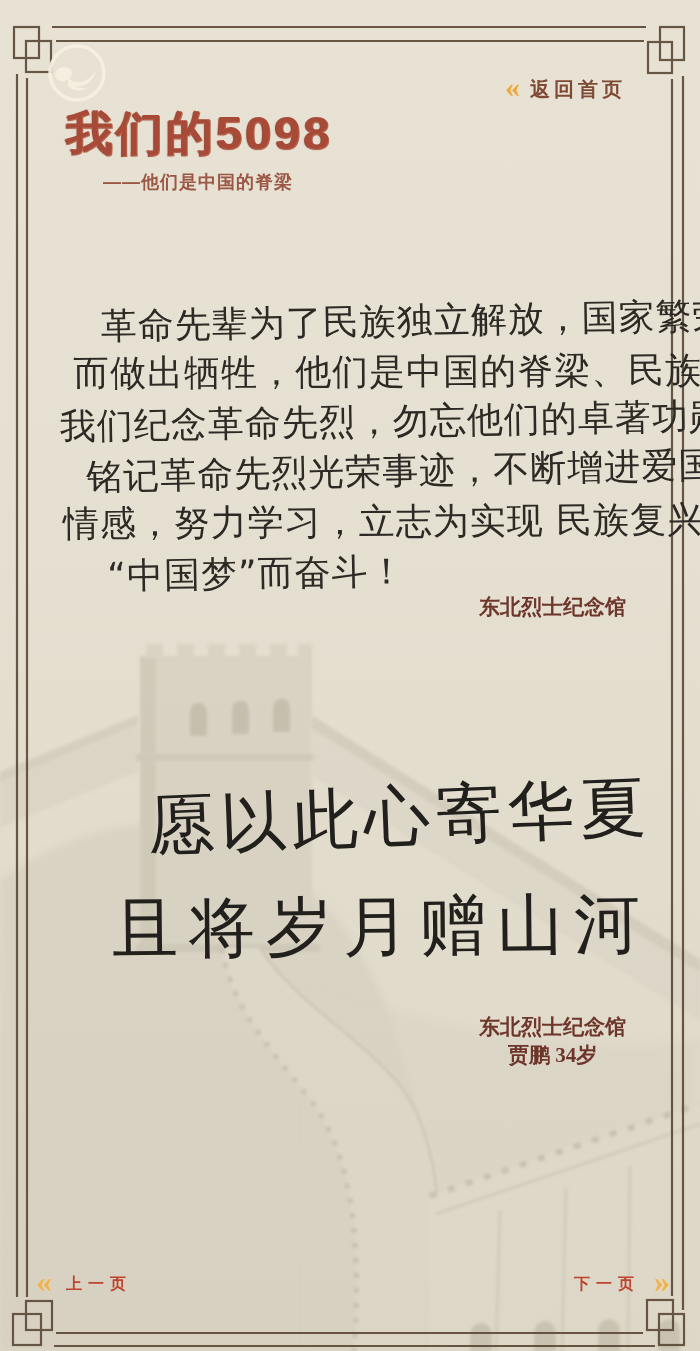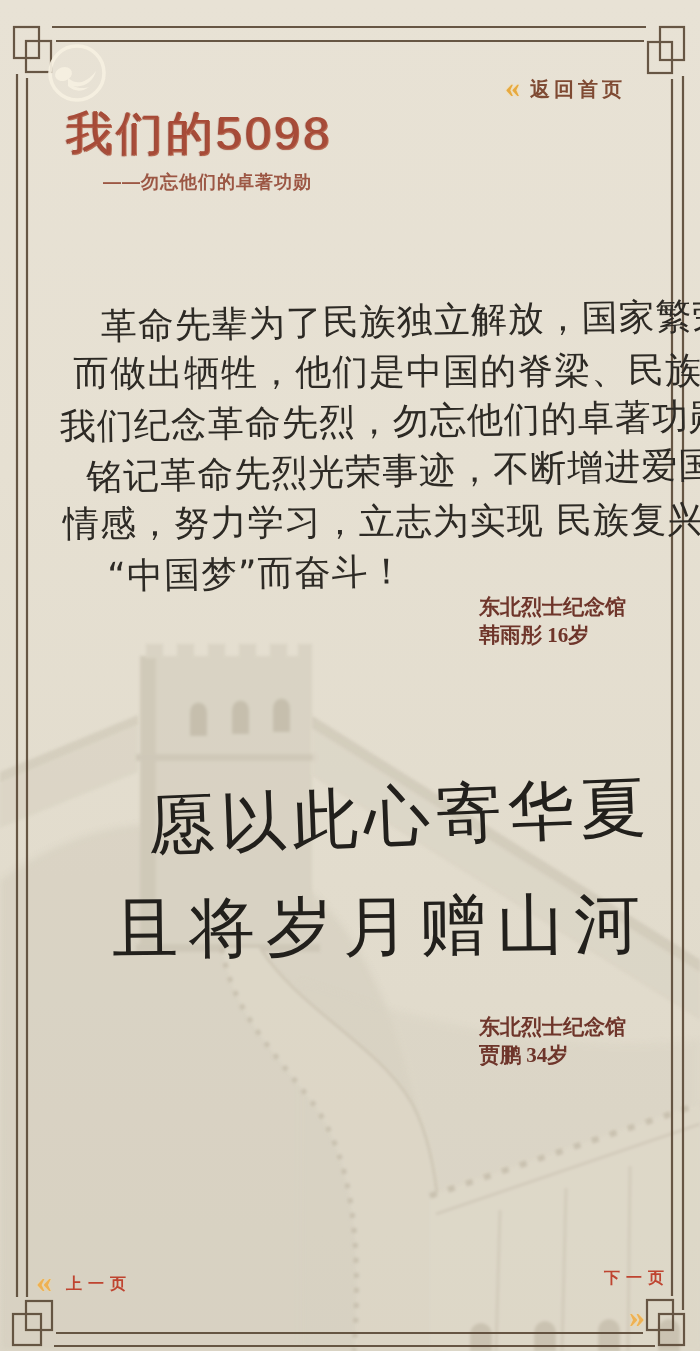--- a/index.html
+++ b/index.html
@@ -8,21 +8,21 @@
         background:linear-gradient(180deg,#e8e2d5 0%,#e6e0d2 35%,#e2dccd 65%,#ded8c9 100%);}
   svg.layer{position:absolute;left:0;top:0;}
 
   
   .logo{position:absolute;left:46px;top:42px;width:62px;height:62px;}
   .back-link{position:absolute;top:74px;right:74px;display:flex;align-items:center;gap:10px;
              cursor:pointer;font-family:"Liberation Serif",serif;font-weight:bold;}
   .back-link .arrow{color:#e7a93f;font-size:30px;line-height:1;text-shadow:0 0 2px #f7d58a;transform:translateY(-2px);}
   .back-link .lbl{color:#7f4a33;font-size:20px;letter-spacing:4px;}
 
-  .main-title{position:absolute;left:66px;top:102px;font-size:47px;font-weight:400;letter-spacing:3px;
+  .main-title{position:absolute;left:66px;top:102px;font-size:47px;font-weight:700;letter-spacing:3px;
               color:#a74b38;text-shadow:1px 1px 0 #b86a52, -1px 1px 1px #934030;
               font-family:"Liberation Sans",sans-serif;}
   .sub-title{position:absolute;left:103px;top:170px;font-size:18px;font-weight:bold;
              color:#9c5744;letter-spacing:1px;}
 
   
   .hand{font-family:"DejaVu Sans",cursive;color:#2d2a25;}
   .letter{position:absolute;left:60px;top:297px;width:590px;transform:rotate(-0.6deg);}
   .letter .hl{white-space:nowrap;font-size:36px;height:50px;line-height:50px;letter-spacing:1px;}
   .hl.i0{padding-left:42px;transform:rotate(-0.4deg);}
@@ -30,32 +30,32 @@
   .hl.i2{padding-left:0px;transform:rotate(-0.3deg);}
   .hl.i3{padding-left:26px;transform:rotate(-0.5deg);}
   .hl.i4{padding-left:2px;transform:rotate(0.2deg);}
   .hl.i5{padding-left:46px;transform:rotate(-0.4deg);}
 
   .quote-line{position:absolute;white-space:nowrap;color:#22201c;font-family:"DejaVu Sans",cursive;}
   .quote-line.q0{left:148px;top:772px;font-size:66px;letter-spacing:6px;transform:rotate(-2.2deg);}
   .quote-line.q1{left:112px;top:882px;font-size:66px;letter-spacing:11px;transform:rotate(-0.6deg);}
 
   
-  .signature{position:absolute;right:74px;text-align:left;color:#6e352a;
+  .signature{position:absolute;right:74px;text-align:center;color:#6e352a;
              font-family:"Liberation Serif",serif;font-weight:bold;font-size:21px;line-height:28px;}
   .signature.sig1{top:593px;}
   .signature.sig2{top:1013px;}
 
   
   .nav-btn{position:absolute;top:1268px;display:flex;align-items:center;gap:14px;cursor:pointer;
            font-family:"Liberation Serif",serif;font-weight:bold;}
   .nav-btn .lbl{color:#bf4430;font-size:16px;letter-spacing:6px;}
   .nav-btn .arrow{color:#eeb153;font-size:32px;line-height:1;text-shadow:0 0 2px #f8d794;transform:translateY(-3px);}
   .nav-prev{left:36px;}
-  .nav-next{right:30px;flex-direction:column;}
+  .nav-next{right:30px;}
 </style>
 </head>
 <body>
 
 <div class="page">
 
   <svg class="layer" width="700" height="1351" viewBox="0 0 700 1351" aria-hidden="true">
     <defs>
       <filter id="soft" x="-20%" y="-20%" width="140%" height="140%">
           <feGaussianBlur stdDeviation="3"></feGaussianBlur>
@@ -148,34 +148,33 @@
       </g>
     </svg>
   </div>
 
   <div class="back-link">
     <span class="arrow">«</span>
     <span class="lbl">返回首页</span>
   </div>
 
   <div class="main-title">我们的5098</div>
-  <div class="sub-title">——勿忘他们的卓著功勋</div>
+  <div class="sub-title">——他们是中国的脊梁</div>
 
   <div class="letter hand">
     <div class="hl i0">革命先辈为了民族独立解放，国家繁荣富强</div>
     <div class="hl i1">而做出牺牲，他们是中国的脊梁、民族的骄傲。</div>
     <div class="hl i2">我们纪念革命先烈，勿忘他们的卓著功勋。</div>
     <div class="hl i3">铭记革命先烈光荣事迹，不断增进爱国</div>
     <div class="hl i4">情感，努力学习，立志为实现 民族复兴</div>
     <div class="hl i5">“中国梦”而奋斗！</div>
   </div>
 
   <div class="signature sig1">
     <div>东北烈士纪念馆</div>
-    <div>韩雨彤  16岁</div>
   </div>
 
   <div class="quote-line q0">愿以此心寄华夏</div>
   <div class="quote-line q1">且将岁月赠山河</div>
 
   <div class="signature sig2">
     <div>东北烈士纪念馆</div>
     <div>贾鹏  34岁</div>
   </div>
 

